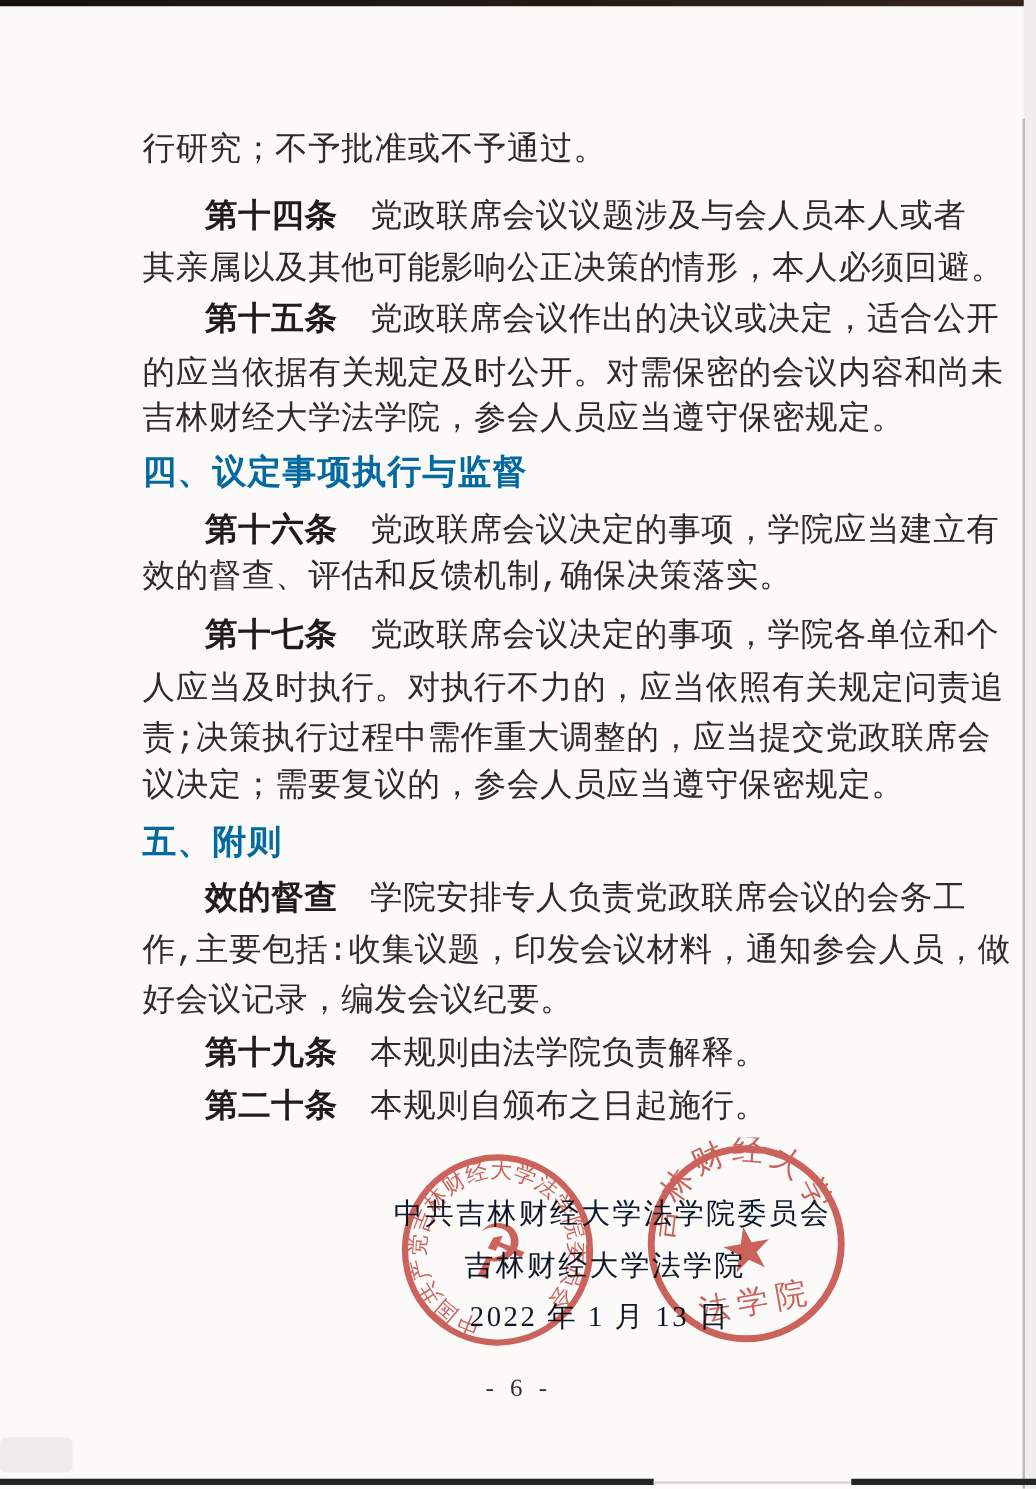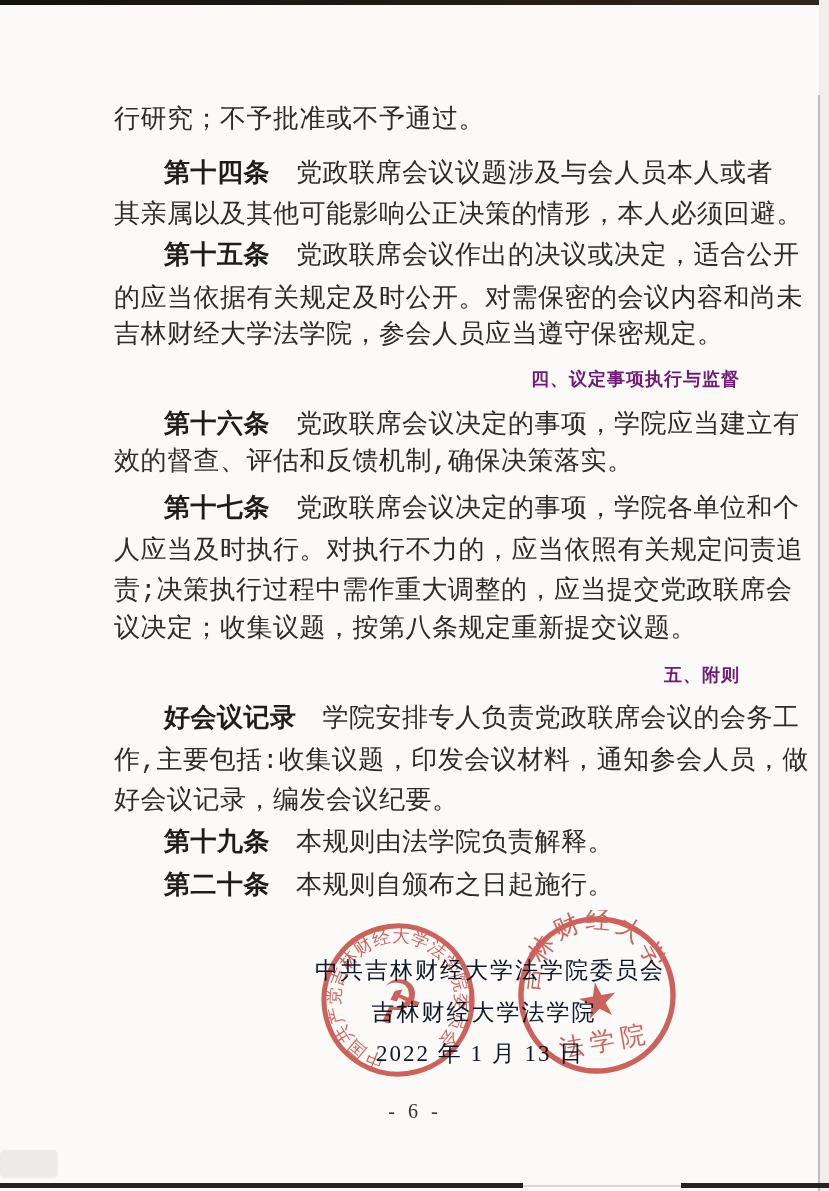--- a/index.html
+++ b/index.html
@@ -18,21 +18,21 @@
   .smudge{position:absolute;top:1150px;left:0;width:58px;height:28px;background:#edecea;border-radius:5px;}
 
   
   .line{
     position:absolute;left:114px;width:626px;
     font-size:26px;line-height:32px;color:#2e2c2b;
     letter-spacing:.5px;white-space:nowrap;font-family:Liberation Mono, monospace;
   }
   .article{padding-left:50px;}
   .lbl{font-weight:700;color:#1f1d1c;margin-right:26px;margin-top:24px;}
-  .heading{text-align:right;font-weight:700;font-size:18px;color:#701a75;letter-spacing:1px;}
+  .heading{text-align:left;font-weight:700;font-size:27px;color:#0369a1;letter-spacing:1px;}
 
   .sig{
     position:absolute;transform:translateX(-50%);
     font-size:23px;color:#0f172a;letter-spacing:2px;white-space:nowrap;
   }
   .pagenum{
     position:absolute;top:1100px;left:415px;transform:translateX(-50%);
     font-size:20px;color:#333;letter-spacing:4px;
   }
 
@@ -61,25 +61,25 @@
 <div class="line" style="top:319px">吉林财经大学法学院，参会人员应当遵守保密规定。</div>
 
 <div class="line heading" style="top:364px">四、议定事项执行与监督</div>
 
 <div class="line article" style="top:409px"><b class="lbl">第十六条</b><span>党政联席会议决定的事项，学院应当建立有</span></div>
 <div class="line" style="top:446px">效的督查、评估和反馈机制,确保决策落实。</div>
 
 <div class="line article" style="top:493px"><b class="lbl">第十七条</b><span>党政联席会议决定的事项，学院各单位和个</span></div>
 <div class="line" style="top:535px">人应当及时执行。对执行不力的，应当依照有关规定问责追</div>
 <div class="line" style="top:575px">责;决策执行过程中需作重大调整的，应当提交党政联席会</div>
-<div class="line" style="top:613px">议决定；收集议题，按第八条规定重新提交议题。</div>
+<div class="line" style="top:613px">议决定；需要复议的，参会人员应当遵守保密规定。</div>
 
 <div class="line heading" style="top:660px">五、附则</div>
 
-<div class="line article" style="top:703px"><b class="lbl">好会议记录</b><span>学院安排专人负责党政联席会议的会务工</span></div>
+<div class="line article" style="top:703px"><b class="lbl">效的督查</b><span>学院安排专人负责党政联席会议的会务工</span></div>
 <div class="line" style="top:745px">作,主要包括:收集议题，印发会议材料，通知参会人员，做</div>
 <div class="line" style="top:785px">好会议记录，编发会议纪要。</div>
 
 <div class="line article" style="top:827px"><b class="lbl">第十九条</b><span>本规则由法学院负责解释。</span></div>
 <div class="line article" style="top:870px"><b class="lbl">第二十条</b><span>本规则自颁布之日起施行。</span></div>
 
 <div class="sig" style="top:955px;left:490px">中共吉林财经大学法学院委员会</div>
 <div class="sig" style="top:997px;left:484px">吉林财经大学法学院</div>
 <div class="sig" style="top:1038px;left:480px">2022 年 1 月 13 日</div>
 

